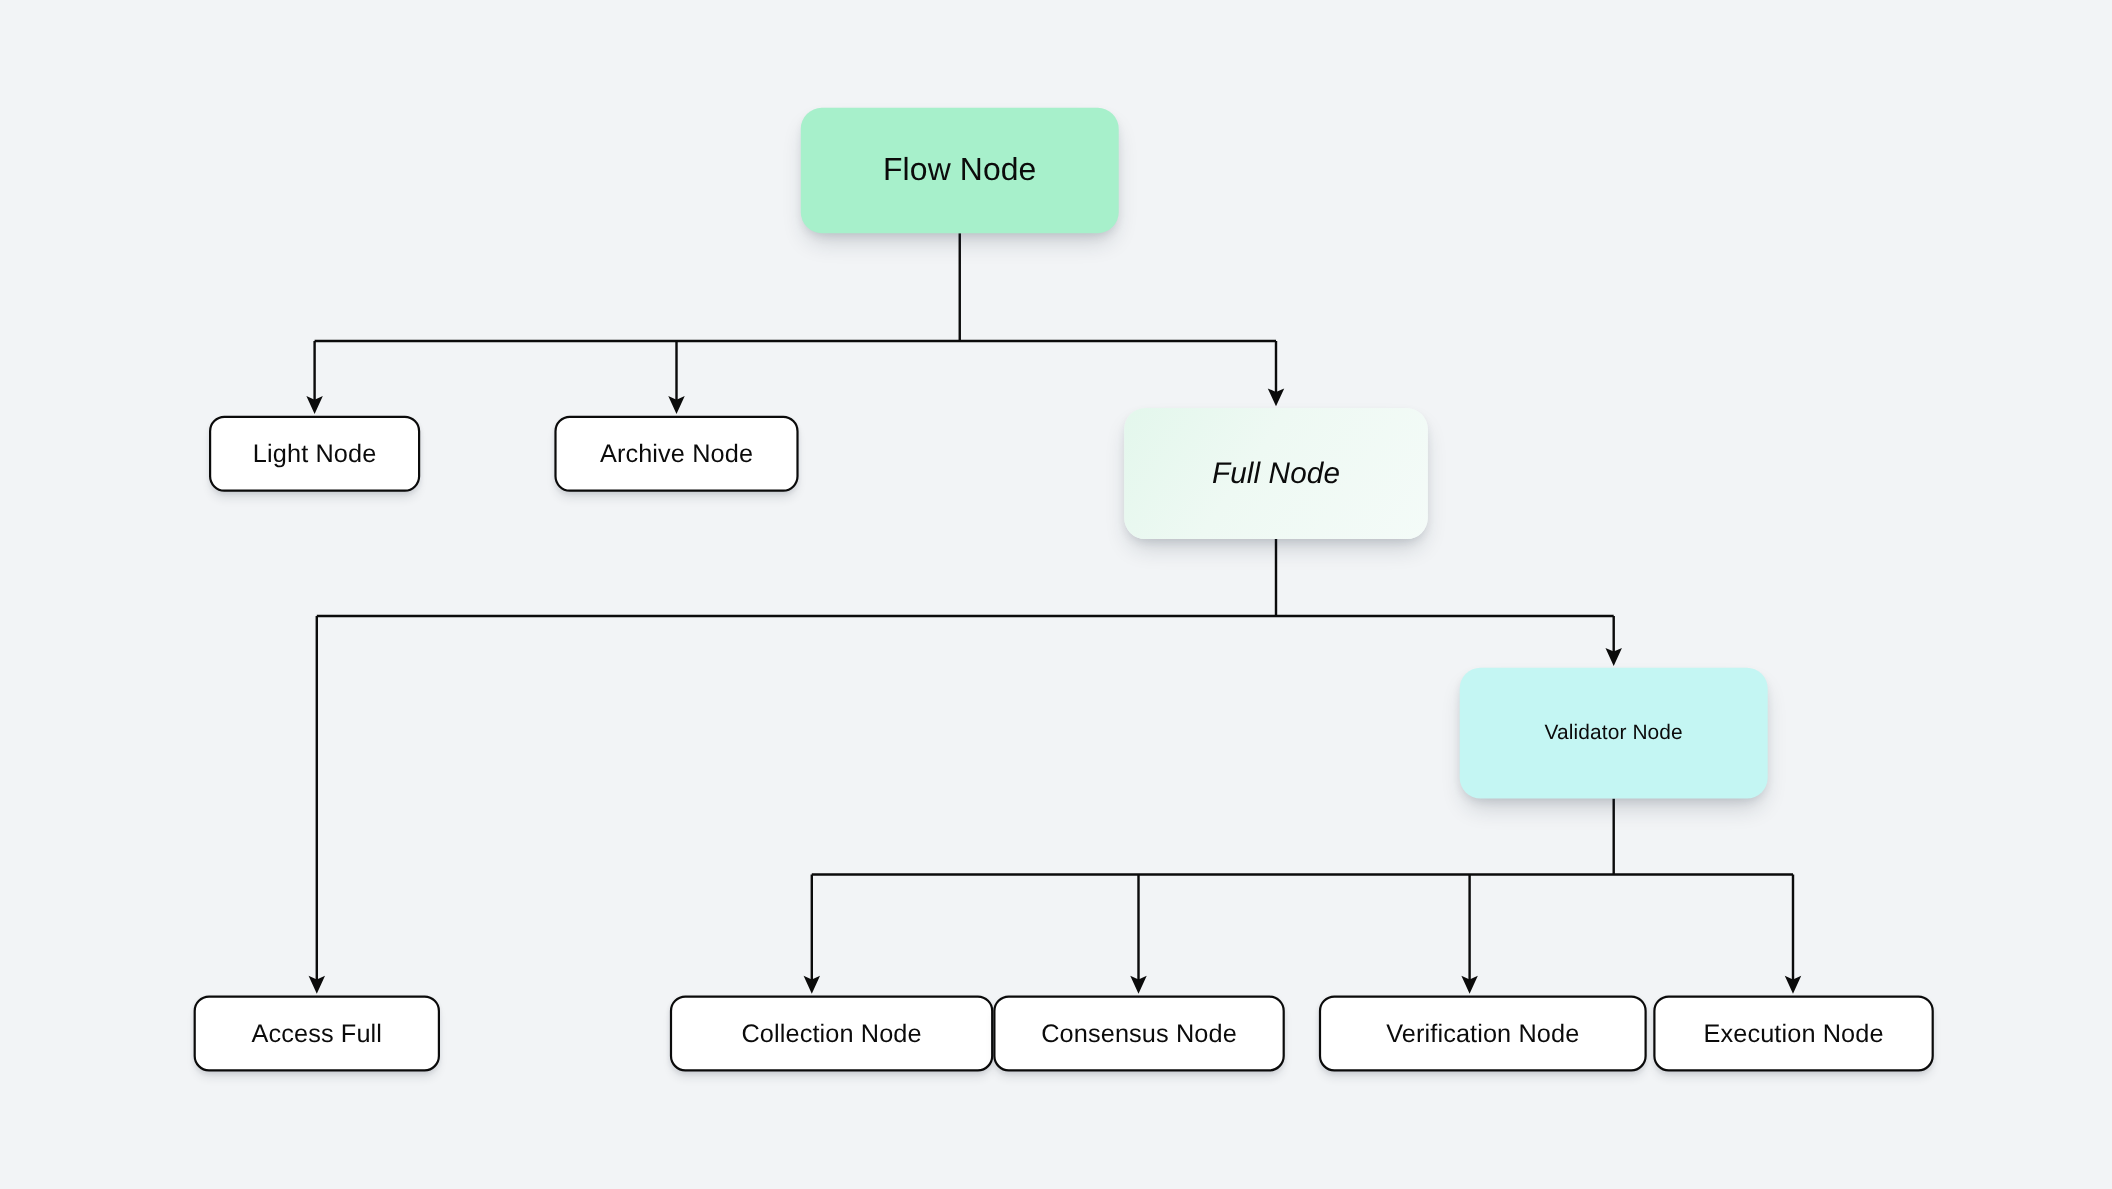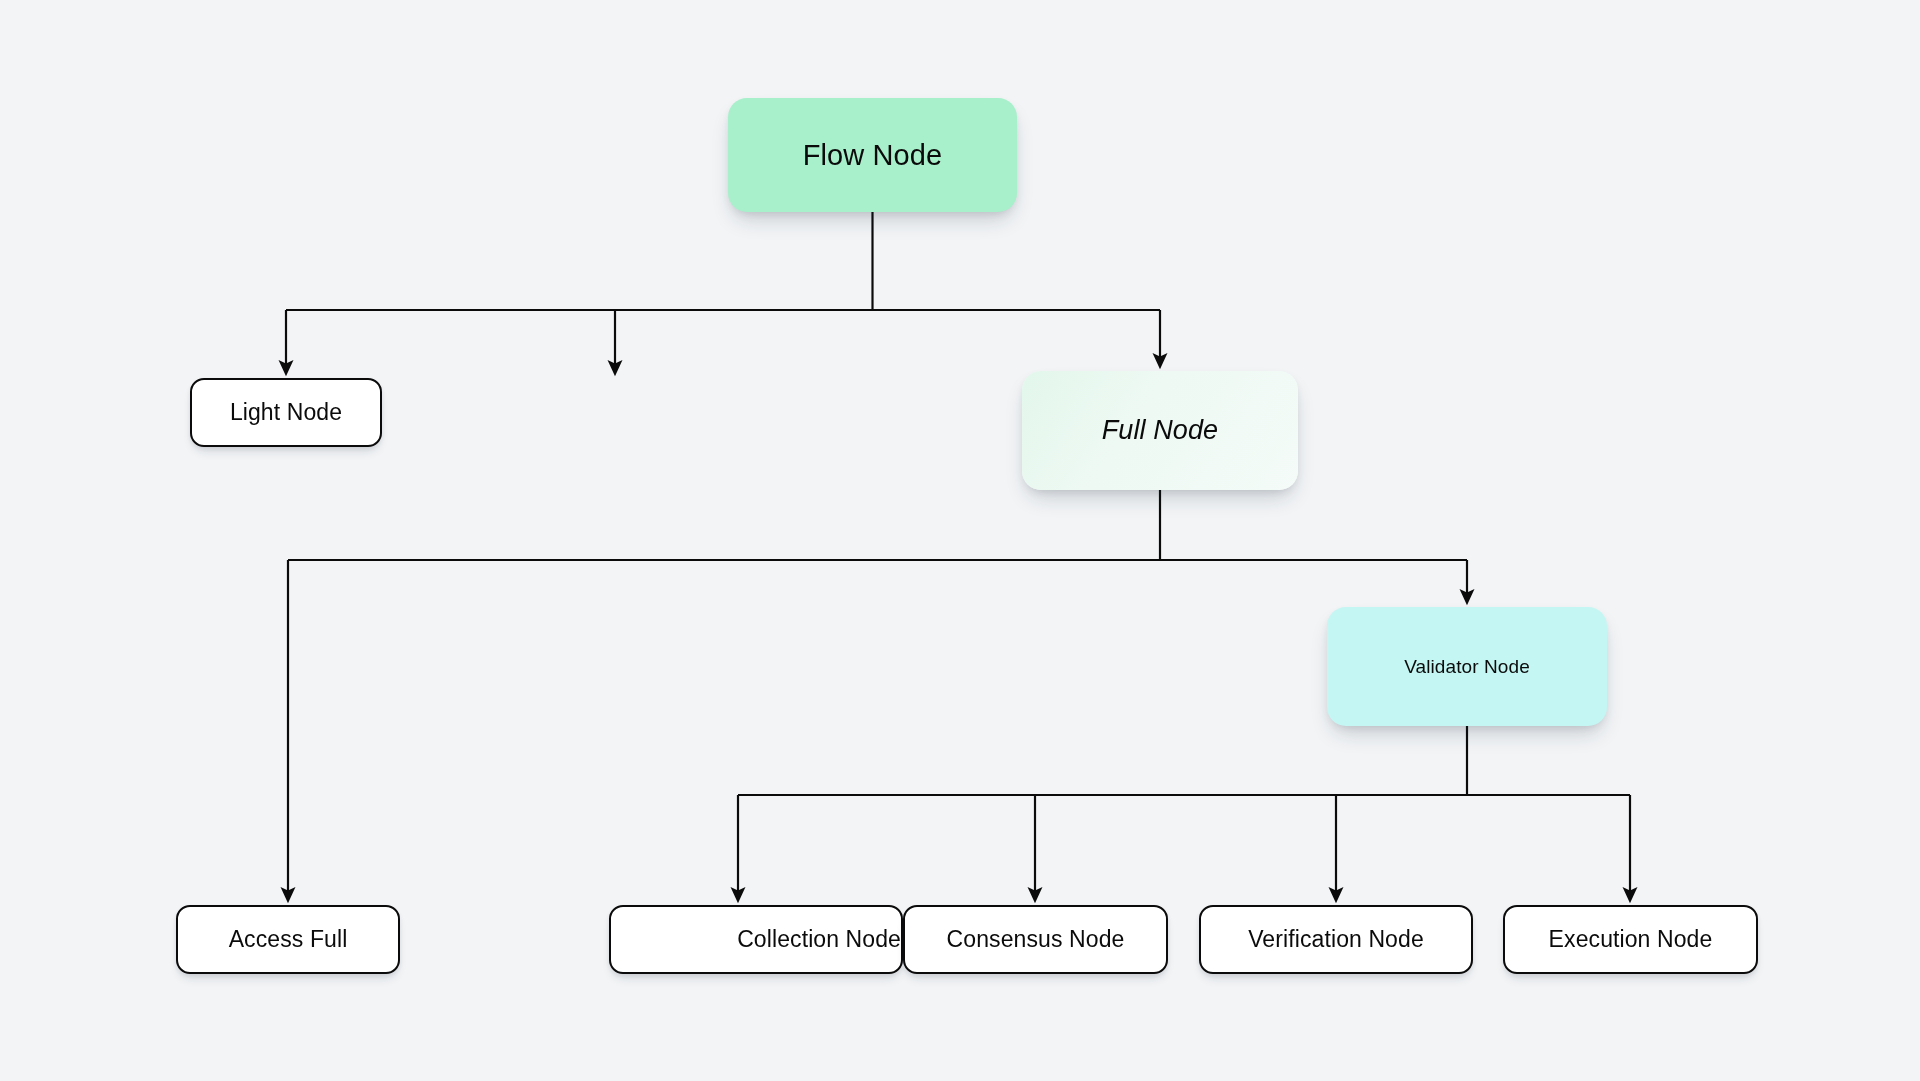--- a/index.html
+++ b/index.html
@@ -108,42 +108,45 @@
   </svg>
 
   <div class="node accent root" id="node-flow-node" style="left: 728px; top: 98px; width: 289px; height: 114px;">
     <span>Flow Node</span>
   </div>
 
   <div class="node plain" id="node-light-node" style="left: 190px; top: 378px; width: 192px; height: 69px;">
     <span>Light Node</span>
   </div>
 
+  <div class="node plain" id="node-archive-node" style="left: 504px; top: 378px; width: 222px; height: 69px;">
+    <span>Archive Node</span>
+  </div>
 
   <div class="node accent mid" id="node-full-node" style="left: 1022px; top: 371px; width: 276px; height: 119px; font-style: italic;">
     <span>Full Node</span>
   </div>
 
   <div class="node accent validator" id="node-validator-node" style="left: 1327px; top: 607px; width: 280px; height: 119px;">
     <span>Validator Node</span>
   </div>
 
   <div class="node plain" id="node-access-node" style="left: 176px; top: 905px; width: 224px; height: 69px;">
     <span>Access Full</span>
   </div>
 
-  <div class="node plain" id="node-collection-node" style="left: 609px; top: 905px; width: 294px; height: 69px; justify-content: flex-end;">
+  <div class="node plain" id="node-collection-node" style="left: 609px; top: 905px; width: 294px; height: 69px;">
     <span>Collection Node</span>
   </div>
 
   <div class="node plain" id="node-consensus-node" style="left: 903px; top: 905px; width: 265px; height: 69px;">
     <span>Consensus Node</span>
   </div>
 
-  <div class="node plain" id="node-verification-node" style="left: 1199px; top: 905px; width: 274px; height: 69px; text-align: right;">
+  <div class="node plain" id="node-verification-node" style="left: 1199px; top: 905px; width: 298px; height: 69px; text-align: right;">
     <span>Verification Node</span>
   </div>
 
   <div class="node plain" id="node-execution-node" style="left: 1503px; top: 905px; width: 255px; height: 69px; justify-content: center;">
     <span>Execution Node</span>
   </div>
 
 </div>
 
 </body></html>

